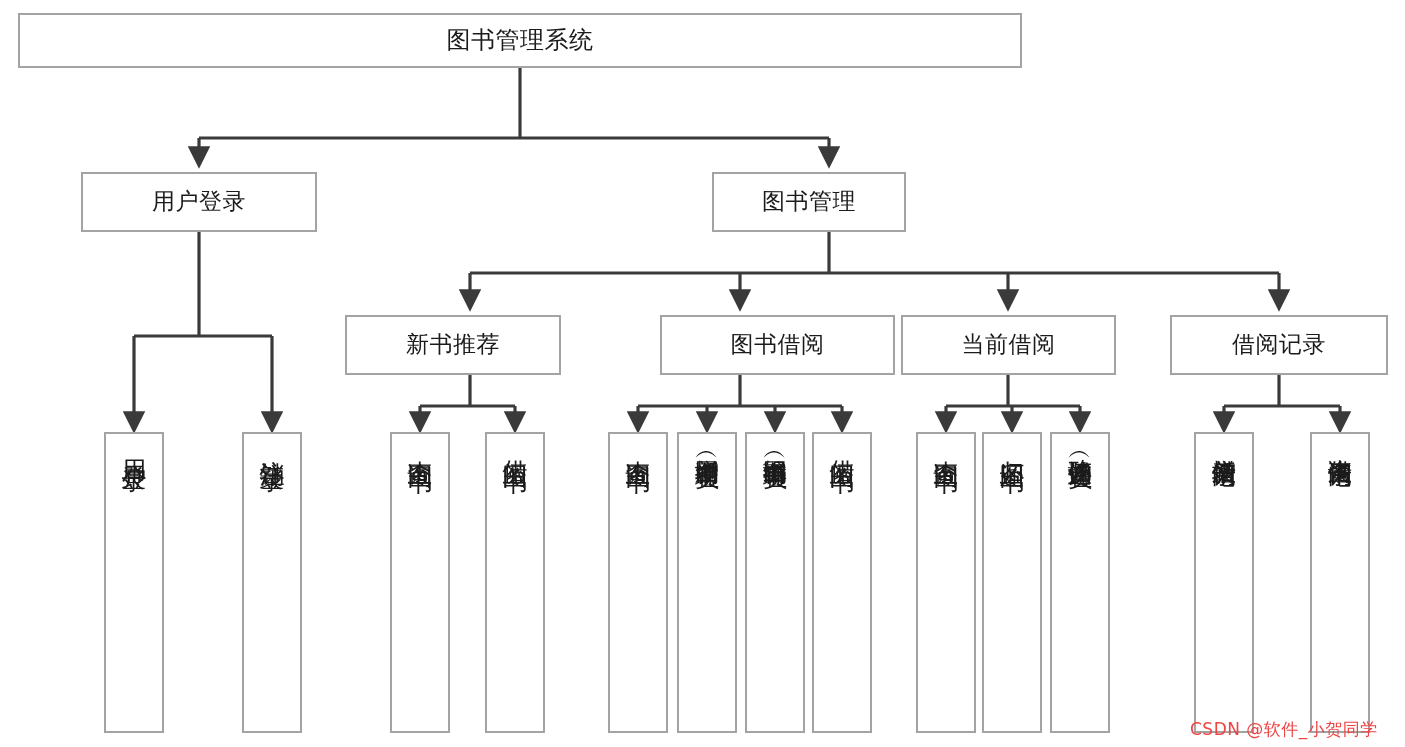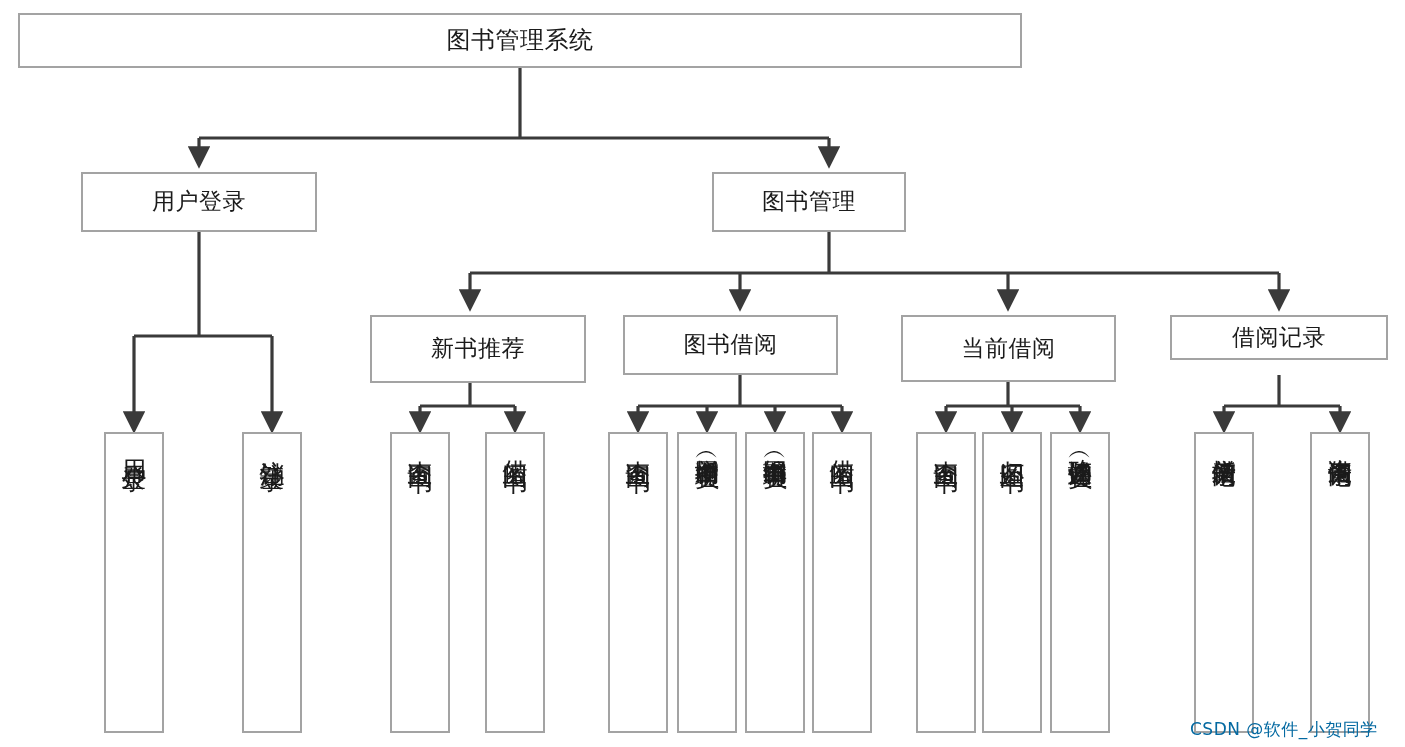--- a/index.html
+++ b/index.html
@@ -63,21 +63,21 @@
     letter-spacing: 3px;
     white-space: nowrap;
   }
   .node.vert.tall .label {
     font-size: 24px;
     letter-spacing: 1px;
   }
   .watermark {
     position: absolute;
     font-size: 17px;
-    color: #0369a1;
+    color: #ef4444;
     white-space: nowrap;
     letter-spacing: 0.5px;
   }
 </style>
 </head>
 <body>
 
 <div id="diagram-canvas">
 
   <svg id="edges-layer" viewBox="0 0 1405 747" width="1405" height="747">
@@ -134,30 +134,30 @@
     <span class="label">图书管理系统</span>
   </div>
 
   <div class="node horiz" style="left:81px; top:172px; width:236px; height:60px;">
     <span class="label">用户登录</span>
   </div>
   <div class="node horiz" style="left:712px; top:172px; width:194px; height:60px;">
     <span class="label">图书管理</span>
   </div>
 
-  <div class="node horiz" style="left:370px; top:315px; width:216px; height:68px;">
+  <div class="node horiz" style="left:345px; top:315px; width:216px; height:60px;">
     <span class="label">新书推荐</span>
   </div>
-  <div class="node horiz" style="left:623px; top:315px; width:215px; height:60px;">
+  <div class="node horiz" style="left:660px; top:315px; width:235px; height:60px;">
     <span class="label">图书借阅</span>
   </div>
-  <div class="node horiz" style="left:901px; top:315px; width:215px; height:67px;">
+  <div class="node horiz" style="left:901px; top:315px; width:215px; height:60px;">
     <span class="label">当前借阅</span>
   </div>
-  <div class="node horiz" style="left:1170px; top:315px; width:218px; height:45px;">
+  <div class="node horiz" style="left:1170px; top:315px; width:218px; height:60px;">
     <span class="label">借阅记录</span>
   </div>
 
   <div class="node vert" style="left:104px; top:432px; width:60px; height:301px;">
     <span class="label">用户登录</span>
   </div>
   <div class="node vert" style="left:242px; top:432px; width:60px; height:301px;">
     <span class="label">注销登录</span>
   </div>
 

